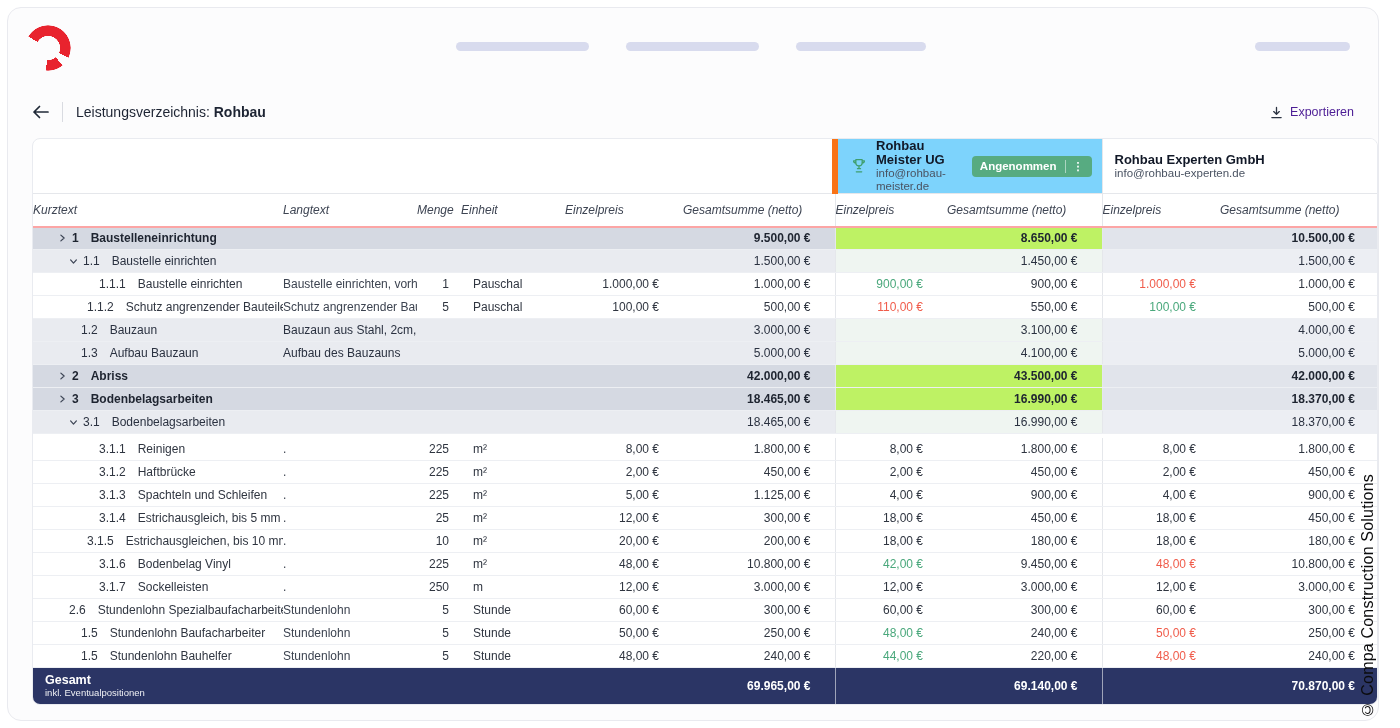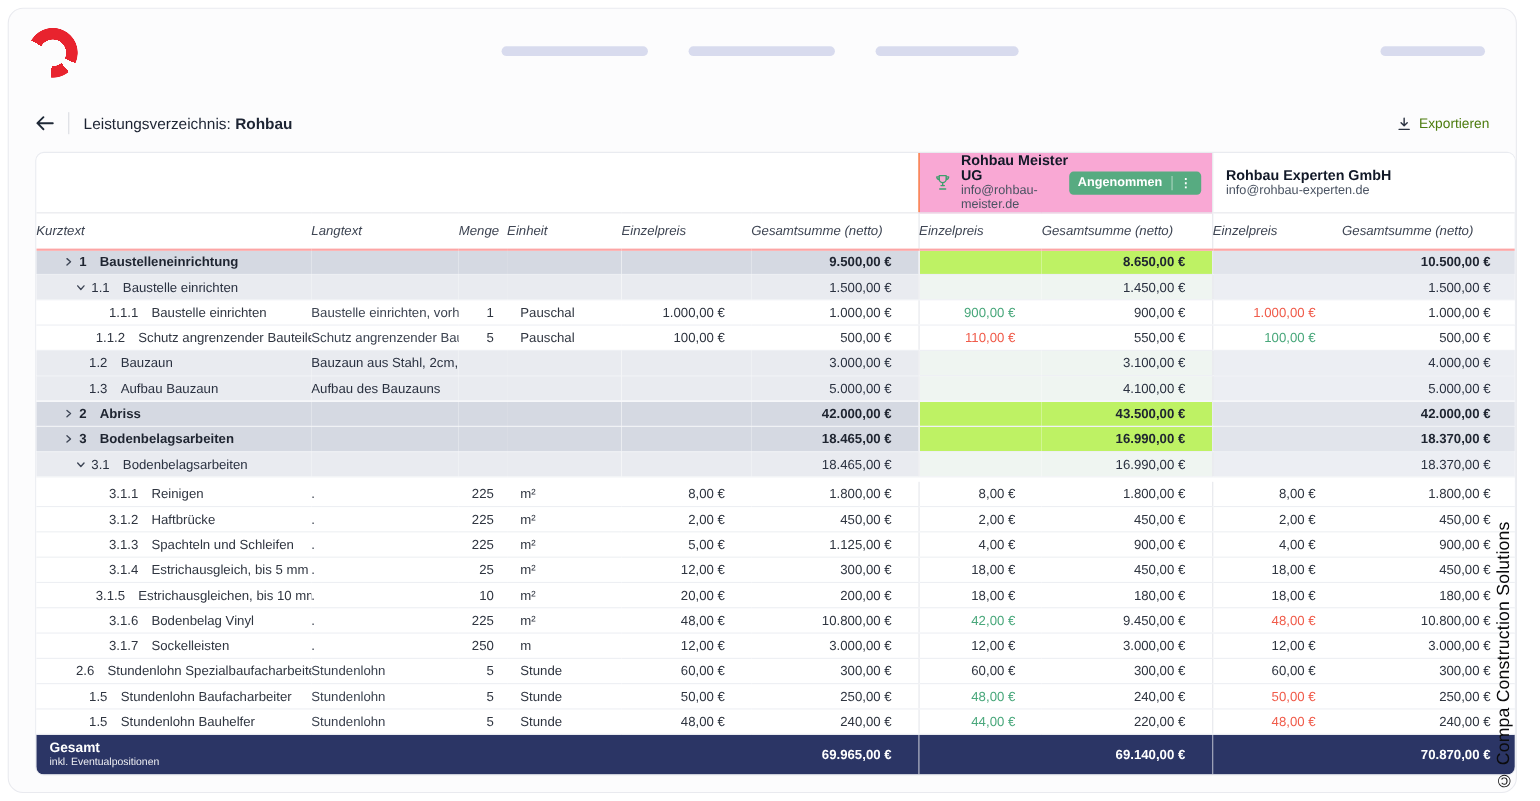--- a/index.html
+++ b/index.html
@@ -17,31 +17,31 @@
   .skel { position:absolute; top:34px; height:9px; background:#D8DBEE; border-radius:5px; }
   .sk1 { left:448px; width:133px; } .sk2 { left:618px; width:133px; } .sk3 { left:788px; width:130px; }
   .sk4 { right:28px; width:95px; }
 
   
   .phead { position:absolute; left:24px; right:24px; top:88px; height:32px; display:flex; align-items:center; }
   .back { width:20px; height:16px; cursor:pointer; display:flex; align-items:center; }
   .vdiv { width:1px; height:20px; background:#D9DBE1; margin:0 13px 0 10px; }
   .ptitle { font-size:14px; color:#1D2433; }
   .ptitle b { font-weight:700; }
-  .export { margin-left:auto; display:flex; align-items:center; gap:7px; font-size:12.5px; color:#4d7c0f; cursor:pointer; }
+  .export { margin-left:auto; display:flex; align-items:center; gap:7px; font-size:12.5px; color:#4c1d95; cursor:pointer; }
 
   
   .tablewrap { position:absolute; left:24px; top:130px; width:1346px; background:#fff;
                border:1px solid #E9EBF0; border-radius:8px; overflow:hidden; }
   table { border-collapse:collapse; width:1346px; table-layout:fixed; font-size:12px; color:#2F3540; }
 
   
   tr.bidrow td { height:35px; border-bottom:1px solid #E5E7EB; vertical-align:middle; }
   .bcell { display:flex; align-items:center; height:100%; padding:0 10px 0 12px; }
-  td.bmh { background:#f9a8d4; border-left:1px solid #f97316; }
+  td.bmh { background:#7dd3fc; border-left:6px solid #f97316; }
   td.bxh { background:#fff; border-left:1px solid #E5E7EB; }
   .bname { font-size:13px; font-weight:700; color:#111827; line-height:14px; }
   .bmail { font-size:11.5px; color:#4A5362; line-height:13px; }
   .trophy { margin-right:8px; display:flex; }
   .badge { margin-left:auto; background:#57AB81; color:#fff; font-size:11.5px; font-weight:600;
            border-radius:4px; padding:4px 8px; display:flex; align-items:center; cursor:pointer; }
   .badge .dots { border-left:1px solid rgba(255,255,255,.5); padding-left:7px; margin-left:8px; font-size:11px; }
 
   
   tr.colrow th { height:33px; font-weight:400; font-size:12px; color:#3E4553; border-bottom:2px solid #fca5a5;

